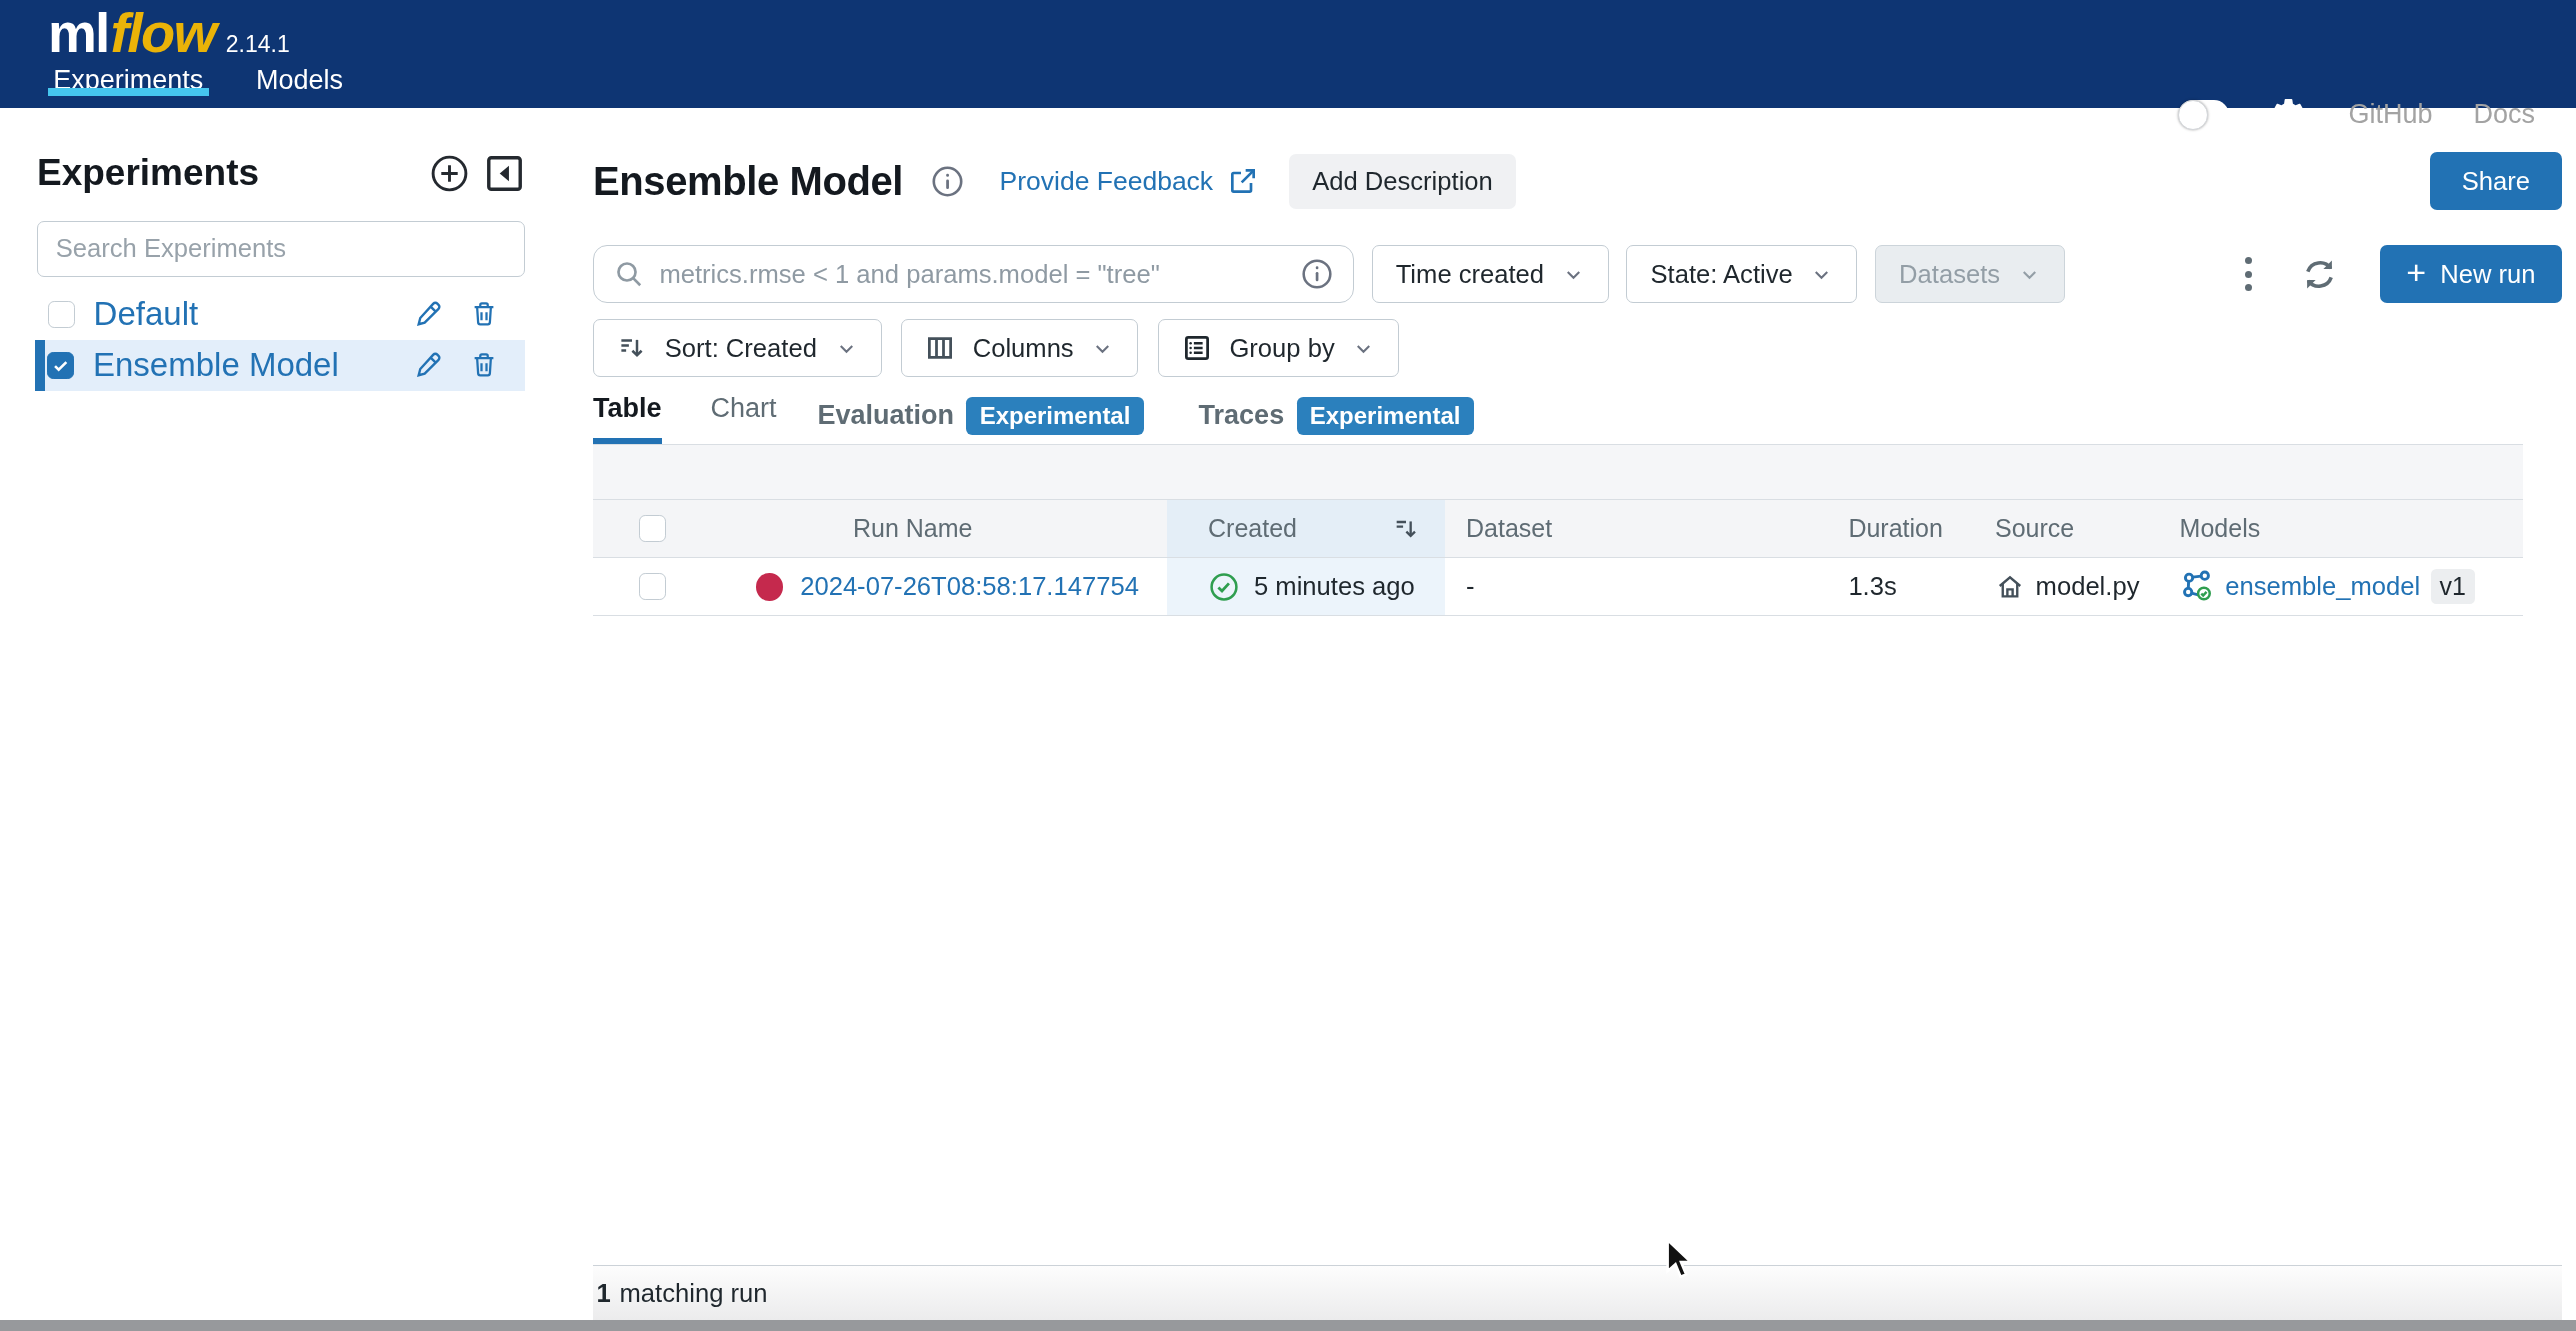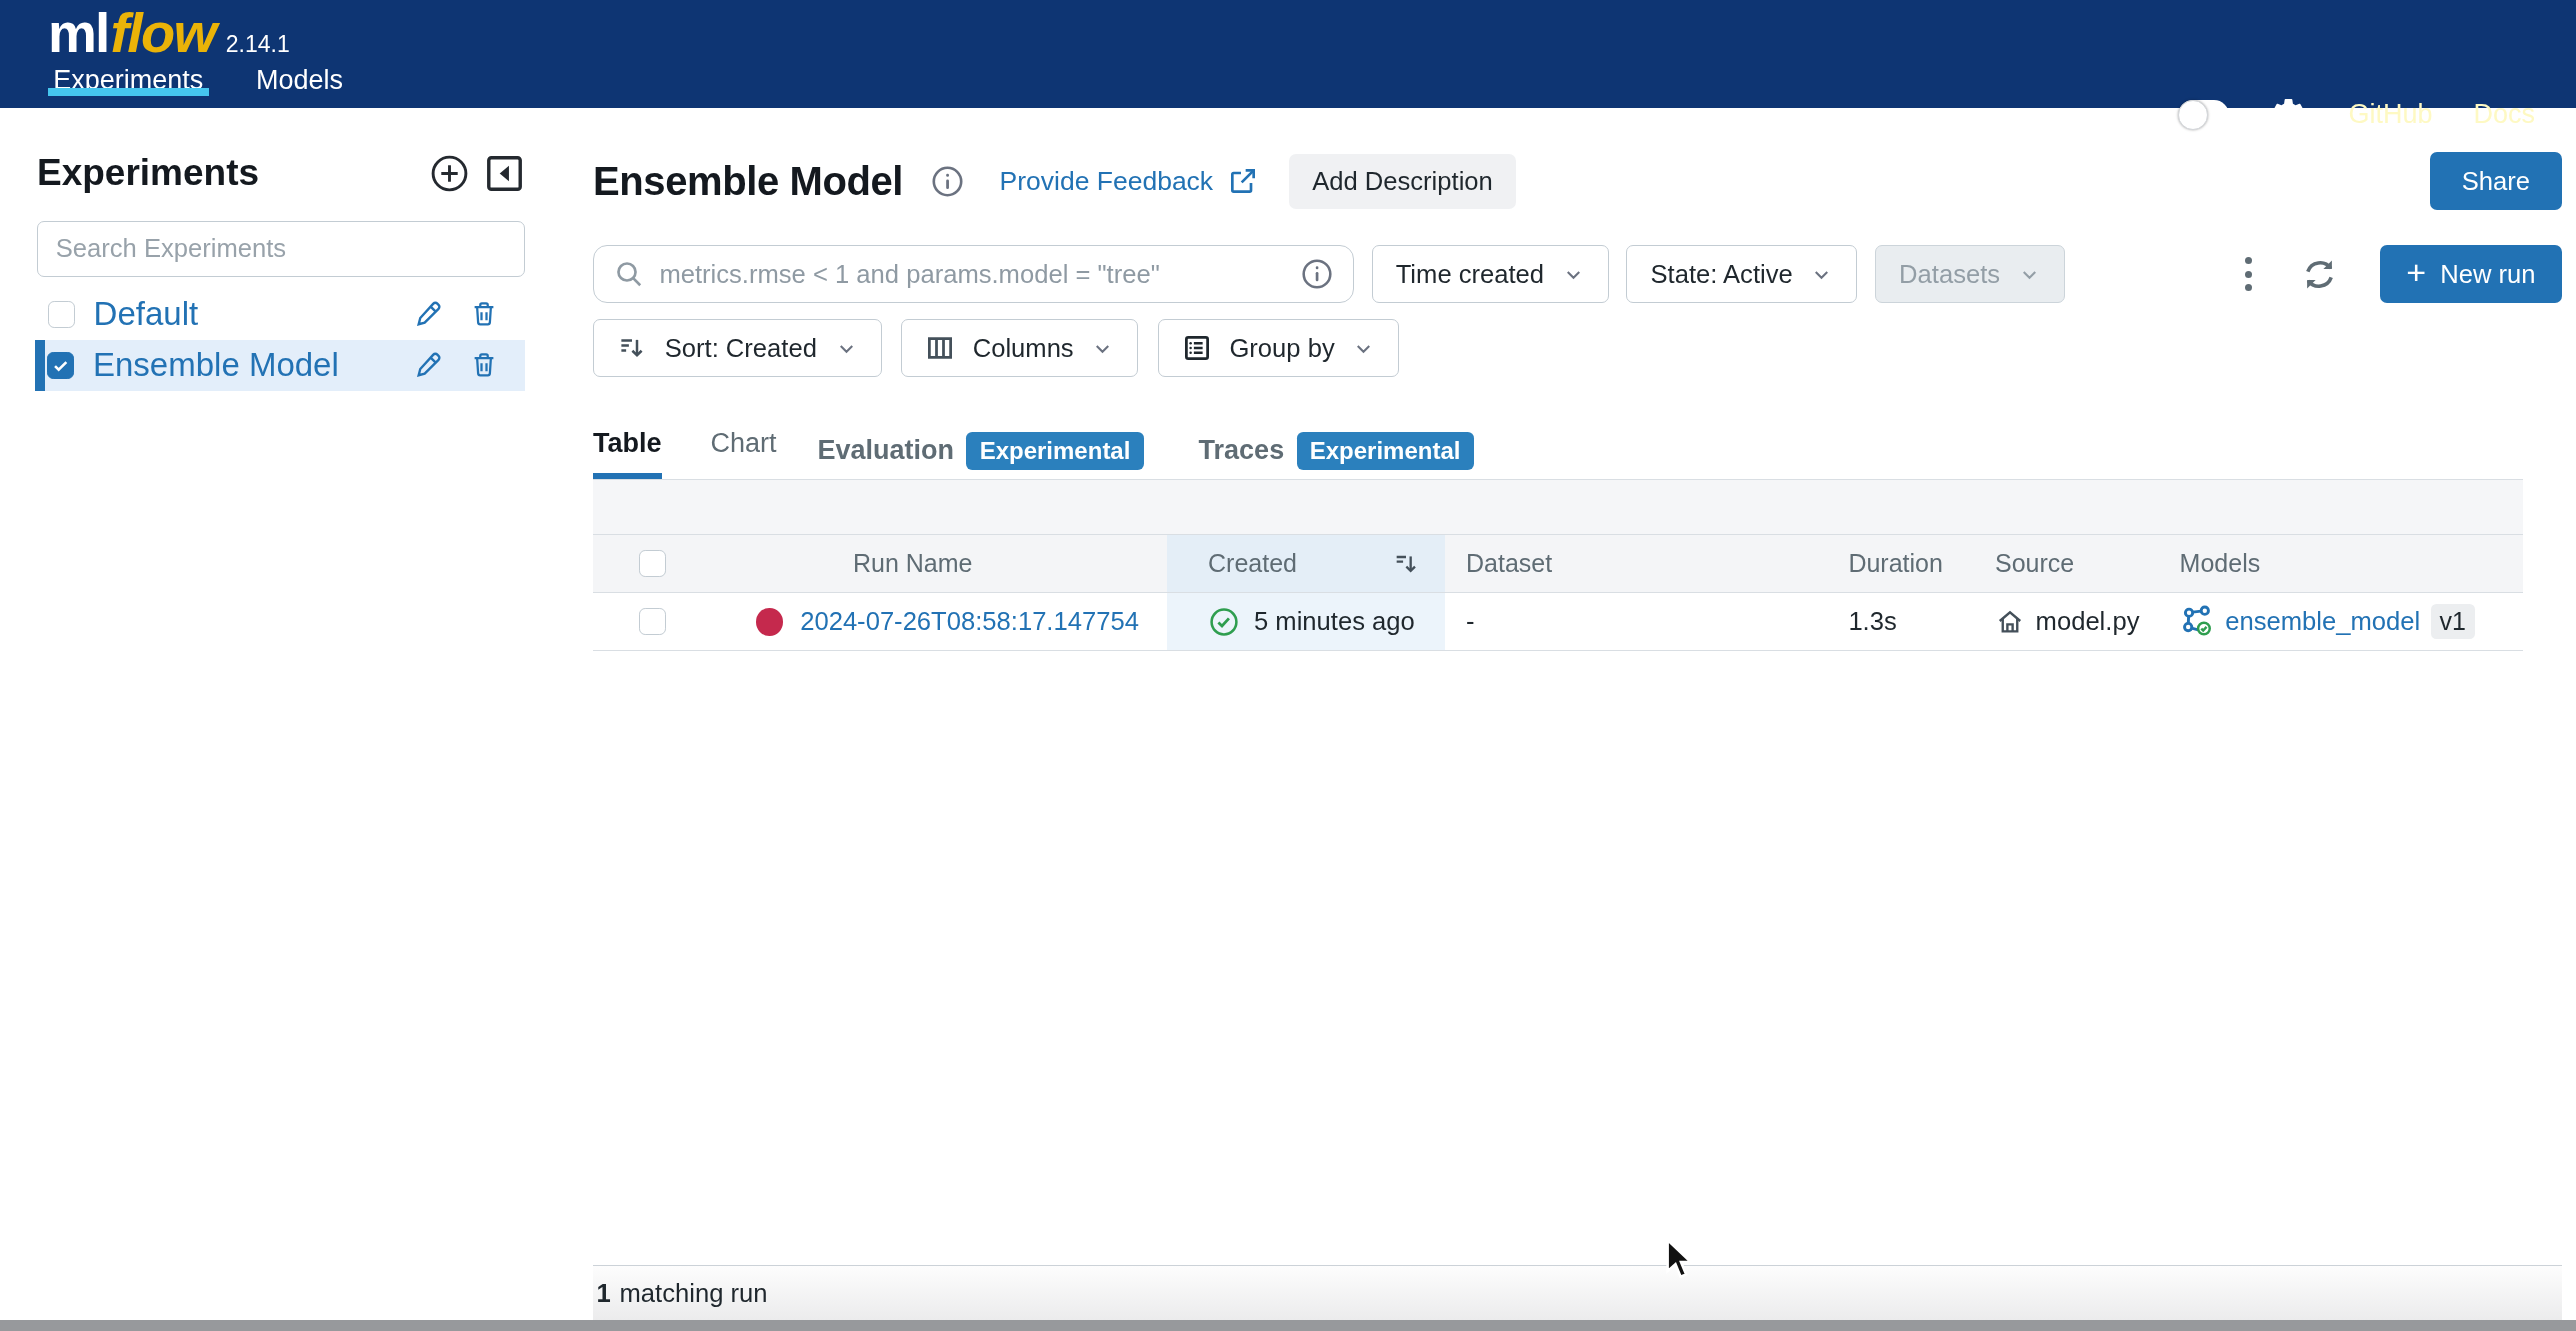--- a/index.html
+++ b/index.html
@@ -12,21 +12,21 @@
   .logo { display:flex; align-items:center; margin-right:53px; }
   .logo .ml { color:#fff; font-size:55px; font-weight:bold; letter-spacing:-1.8px; }
   .logo .flow { color:#eab308; font-size:56px; font-weight:bold; font-style:italic; letter-spacing:-1.8px; margin-left:1.8px; }
   .logo .ver { color:#fff; font-size:23px; margin-left:10.6px; margin-top:23px; }
   .nav-tabs { display:flex; align-items:stretch; gap:42px; }
   .nav-tab { position:relative; display:flex; align-items:center; padding:0 5.3px; color:#fff; font-size:27px; cursor:pointer; }
   .nav-tab.active::after { content:""; position:absolute; left:0; right:0; bottom:0; height:8px; background:#45c6ee; }
   .nav-right { margin-left:auto; display:flex; align-items:center; gap:41px; }
   .toggle { width:51px; height:30px; background:#fff; border-radius:15px; position:relative; cursor:pointer; }
   .toggle .knob { position:absolute; left:0px; top:0px; width:30px; height:30px; border-radius:50%; background:#fff; border:1.8px solid #d3d6da; box-shadow:0 0 2.6px rgba(0,0,0,.35); }
-  .nav-link { color:#fef9c3; font-size:27px; cursor:pointer; }
+  .nav-link { color:#a3a3a3; font-size:27px; cursor:pointer; }
   .icon-btn { display:flex; align-items:center; justify-content:center; cursor:pointer; }
 
   
   .page-body { display:flex; height:1213px; }
 
   
   .sidebar { width:547px; padding:0 22px 0 37px; flex-shrink:0; }
   .sidebar-head { margin-top:44px; display:flex; align-items:center; }
   .sidebar-title { font-size:37px; font-weight:bold; color:#14191f; }
   .sidebar-head .head-icons { margin-left:auto; display:flex; align-items:center; gap:14px; }
@@ -61,21 +61,21 @@
   .drop-btn.disabled { background:#e9edf0; color:#939ea6; border-color:#ccd4da; }
   .drop-btn .lead-ic { display:flex; align-items:center; }
   .actions-right { margin-left:auto; display:flex; align-items:center; gap:41px; }
   .kebab { display:flex; flex-direction:column; gap:6.2px; padding:7px; cursor:pointer; }
   .kebab i { width:7px; height:7px; border-radius:50%; background:#5f6c74; }
   .newrun-btn { height:58px; padding:0 26.5px; gap:14px; display:inline-flex; align-items:center; }
   .newrun-btn .plus { font-size:34px; font-weight:300; line-height:1; margin-top:-3.5px; }
 
   .sort-row { margin-top:16px; display:flex; align-items:center; gap:19.4px; }
 
-  .view-tabs { margin-top:51px; display:flex; align-items:flex-end; }
+  .view-tabs { margin-top:16px; display:flex; align-items:flex-end; }
   .vtab { font-size:27px; color:#5f6c74; padding-bottom:14px; border-bottom:6.2px solid transparent; cursor:pointer; }
   .vtab.active { color:#14191f; font-weight:bold; border-bottom-color:#2272b4; }
   .vtab-group { display:flex; align-items:center; padding-bottom:8.8px;font-weight:bold; }
   .gap1 { width:49px; } .gap2 { width:41px; } .gap3 { width:55px; }
   .exp-badge { margin-left:12.4px; background:#2b80bd; color:#fff; font-size:24px; border-radius:6.2px; padding:5.3px 13.2px; }
 
   
   .table-wrap { margin-right:39px; }
   .pre-header { height:56px; background:#f5f6f8; border-top:1.8px solid #d9dee3; border-bottom:1.8px solid #d9dee3; }
   .grid-row { display:grid; grid-template-columns:119px 455px 278px 384px 150px 190px 1fr; align-items:center; }

